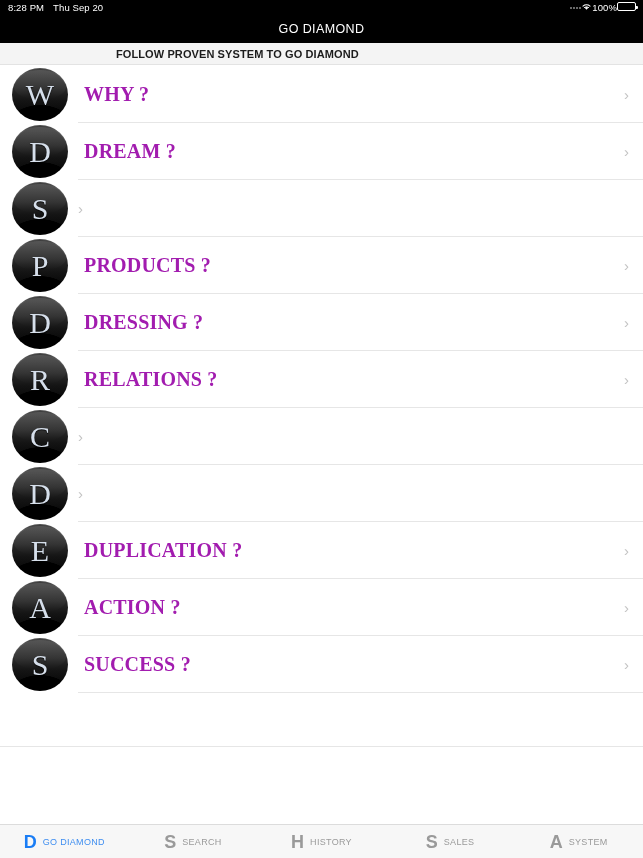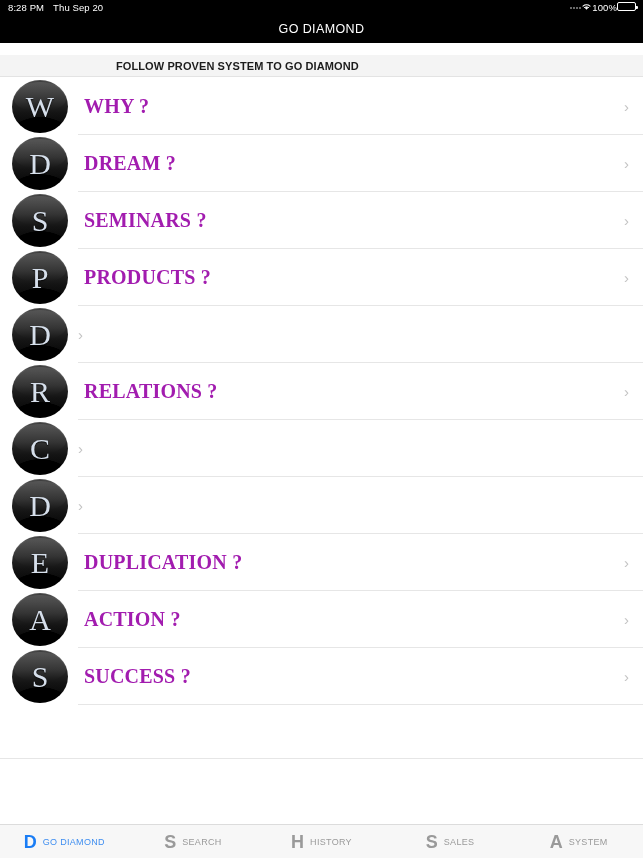--- a/index.html
+++ b/index.html
@@ -85,21 +85,20 @@
   }
 
   
   .section-header {
     height: 22px;
     background: #f4f4f4;
     border-bottom: 1px solid #e3e3e3;
     display: flex;
     align-items: center;
     flex: none;
-    margin-top: 12px;
   }
   .section-header-label {
     font-size: 11px;
     font-weight: bold;
     color: #1c1c1c;
     letter-spacing: .1px;
     margin-left: 116px;
   }
 
   
@@ -275,34 +274,34 @@
         <div class="badge">
           <span class="badge-letter">D</span>
         </div>
         <div class="row-label">DREAM ?</div>
         <div class="chevron">›</div>
       </div>
       <div class="row">
         <div class="badge">
           <span class="badge-letter">S</span>
         </div>
-        <div class="row-label">SEMINARS ?</div>
         <div class="chevron">›</div>
       </div>
       <div class="row">
         <div class="badge">
           <span class="badge-letter">P</span>
         </div>
         <div class="row-label">PRODUCTS ?</div>
         <div class="chevron">›</div>
       </div>
       <div class="row">
         <div class="badge">
           <span class="badge-letter">D</span>
         </div>
+        <div class="row-label">DRESSING ?</div>
         <div class="chevron">›</div>
       </div>
       <div class="row">
         <div class="badge">
           <span class="badge-letter">R</span>
         </div>
         <div class="row-label">RELATIONS ?</div>
         <div class="chevron">›</div>
       </div>
       <div class="row">

